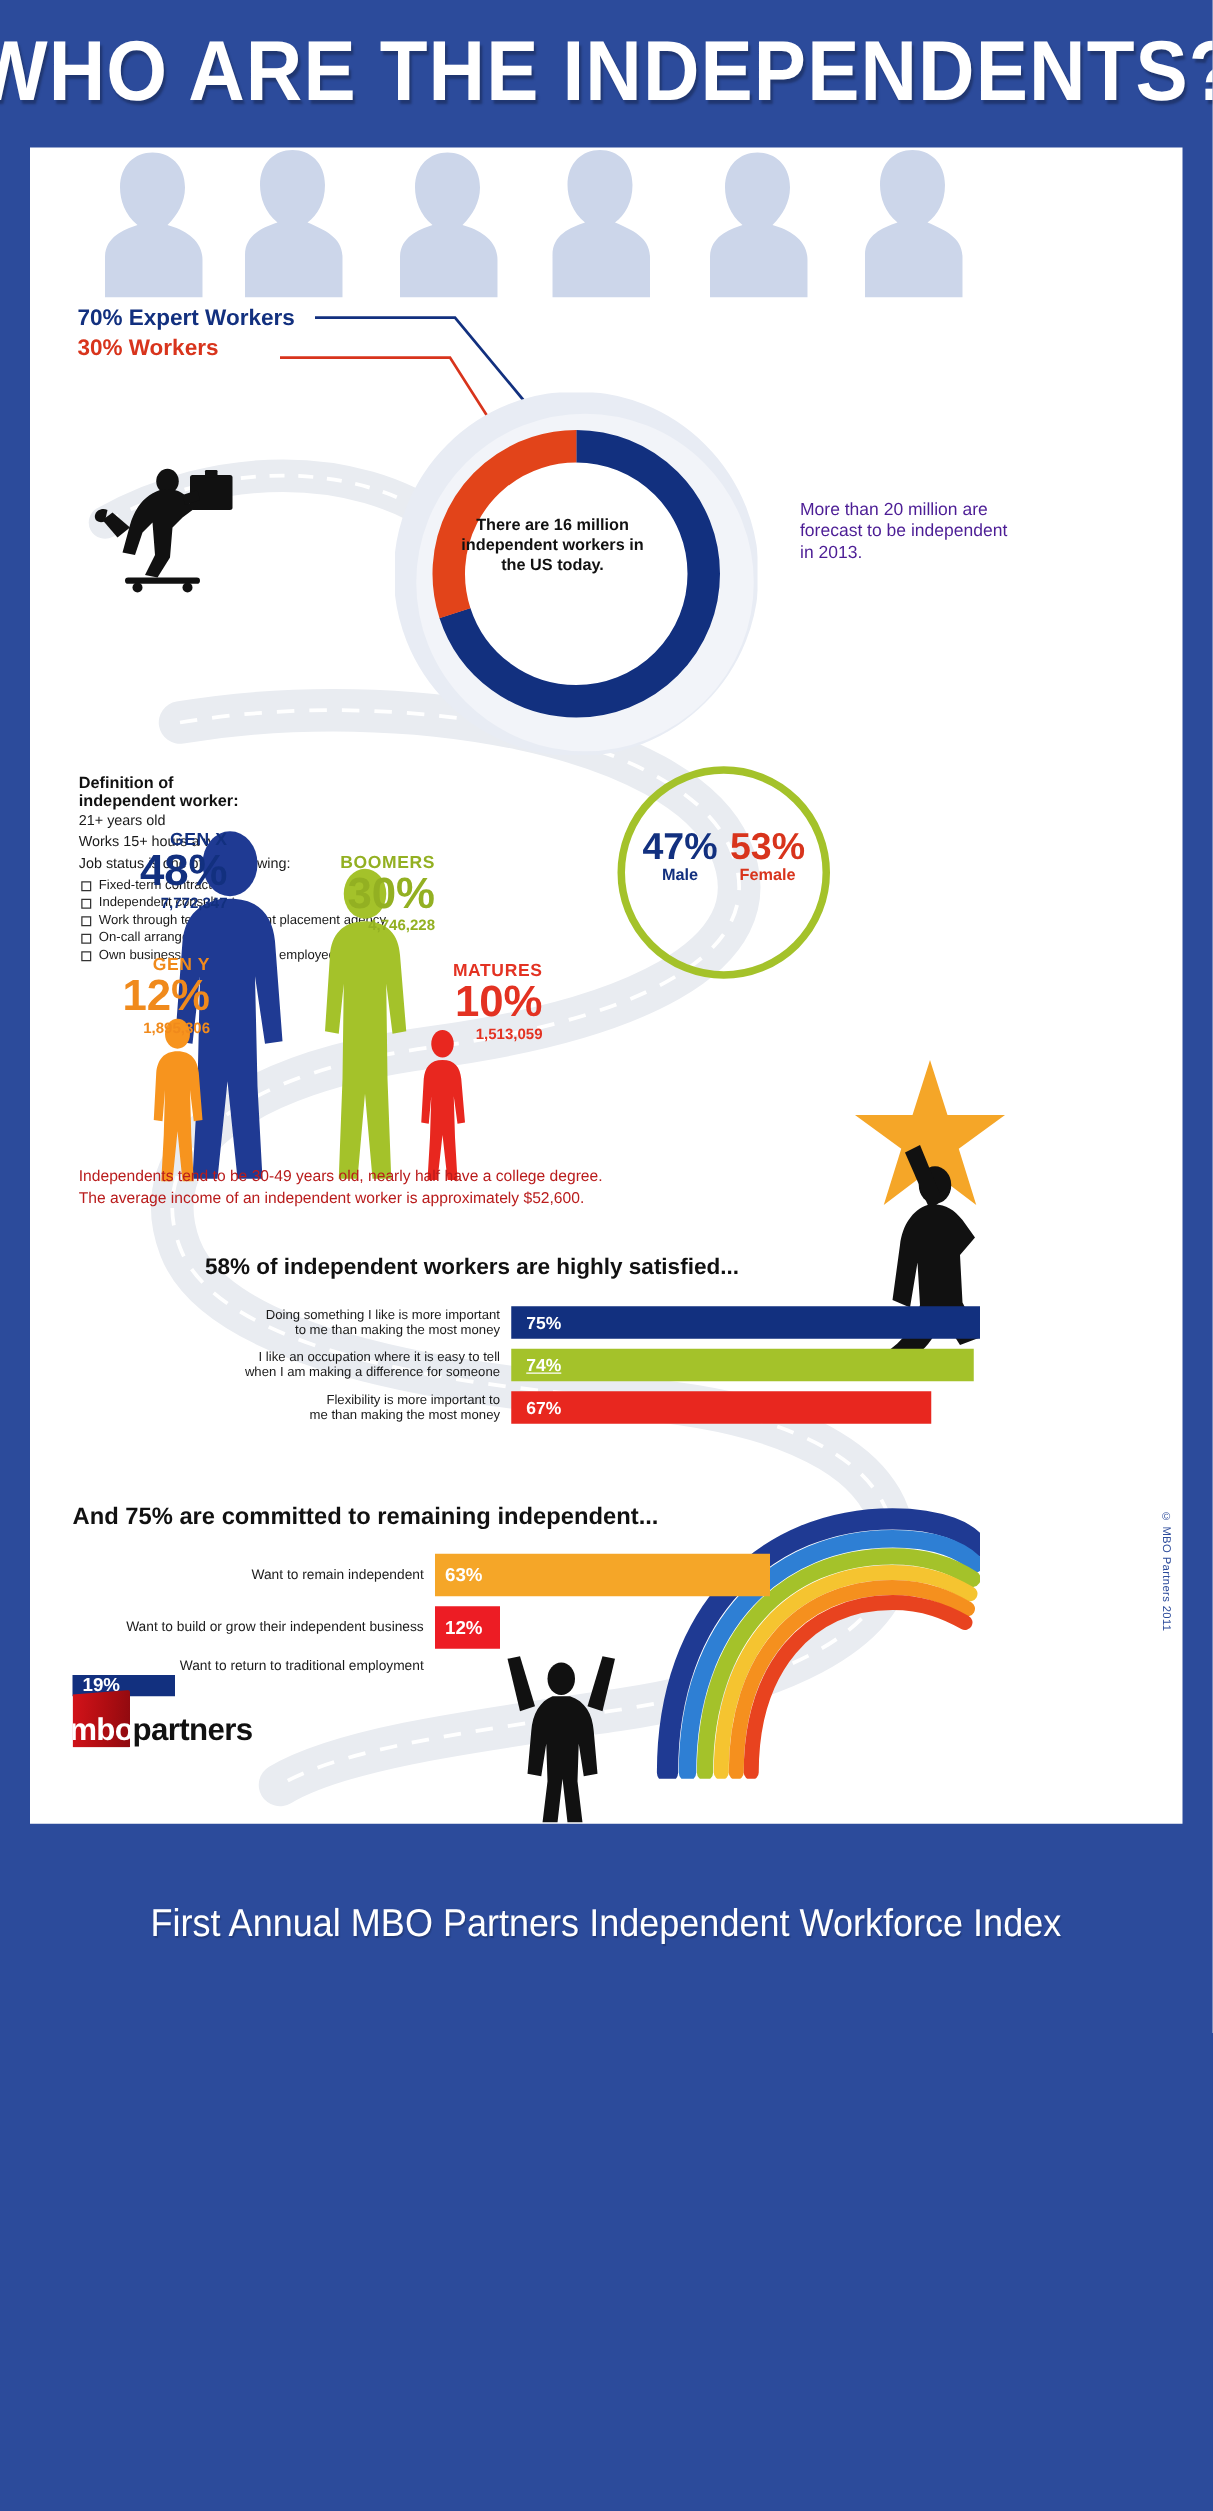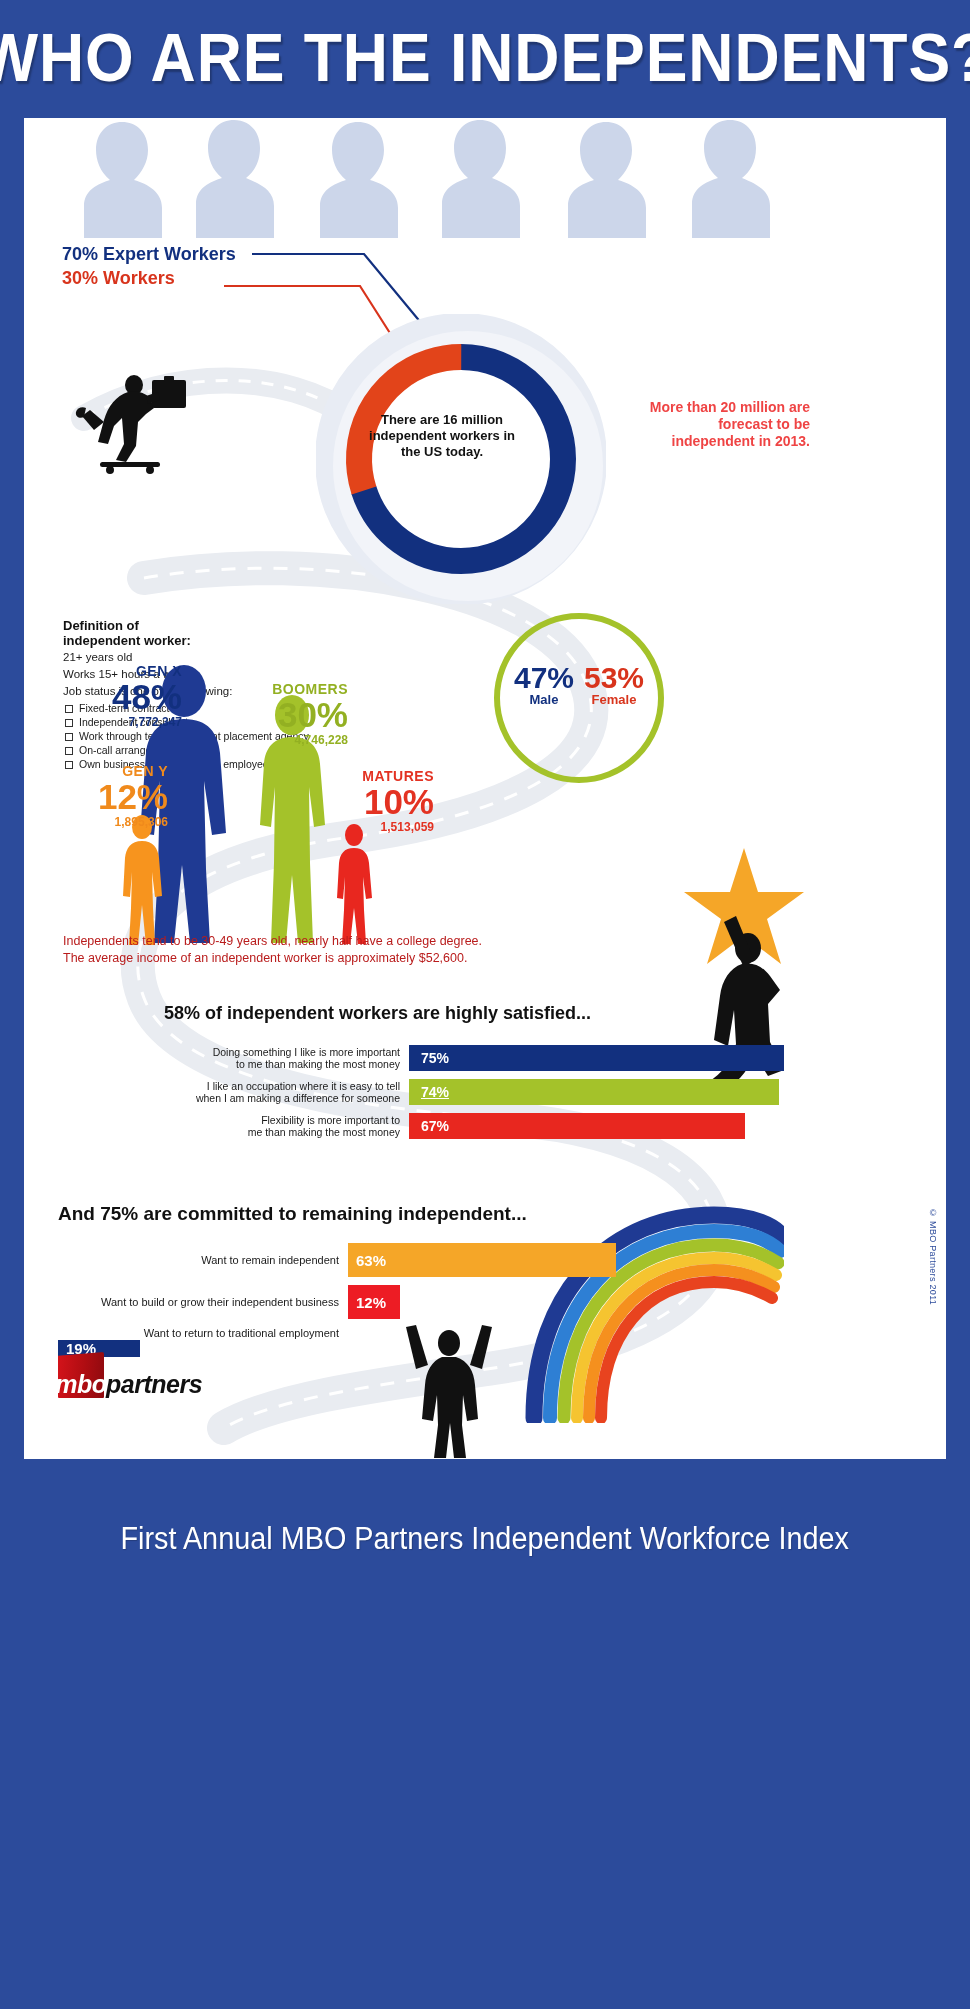--- a/index.html
+++ b/index.html
@@ -69,22 +69,22 @@
   
   .donutwrap{position:absolute;left:258px;top:170px;width:360px;height:360px;}
   .donut{position:absolute;left:34px;top:26px;}
   .donut-center{
     position:absolute;left:78px;top:88px;width:164px;height:120px;
     display:flex;align-items:center;justify-content:center;text-align:center;
   }
   .donut-center span{font-size:13px;font-weight:bold;color:#111;line-height:16px;}
 
   .forecast{
-    position:absolute;left:616px;top:281px;width:170px;text-align:right;
-    font-size:14px;font-weight:bold;color:#ef4444;line-height:17px;
+    position:absolute;left:616px;top:281px;width:170px;text-align:left;
+    font-size:14px;font-weight:normal;color:#4c1d95;line-height:17px;
   }
 
   
   .gender{position:absolute;left:470px;top:495px;width:170px;height:170px;}
   .gender .ring{
     position:absolute;inset:0;border:6px solid #a4c22a;border-radius:50%;
   }
   .gender .inner{
     position:absolute;left:0;top:50px;width:170px;
     display:flex;justify-content:center;gap:10px;align-items:flex-start;
@@ -146,21 +146,21 @@
   .crow .bar{
     display:flex;align-items:center;color:#fff;font-size:15px;font-weight:bold;
     padding-left:8px;box-sizing:border-box;
   }
 
   
   .rainbow{position:absolute;left:500px;top:1075px;width:260px;height:230px;}
   .cheer{position:absolute;left:370px;top:1185px;width:110px;height:155px;}
 
   
-  .logo{position:absolute;left:34px;top:1228px;width:210px;height:52px;display:flex;align-items:flex-end;font-style:italic;}
+  .logo{position:absolute;left:34px;top:1228px;width:210px;height:52px;display:flex;align-items:flex-end;}
   .logo .mark{
     position:relative;width:46px;height:46px;margin-right:2px;
     background:linear-gradient(95deg,#d4131a 0%,#b00d12 55%,#8e0a0f 100%);
     border-radius:2px 2px 1px 1px;
     clip-path:polygon(0% 8%, 100% 0%, 100% 100%, 0% 100%);
     display:flex;align-items:flex-end;justify-content:center;
   }
   .logo .mbo{
     color:#fff;font-size:25px;font-weight:bold;line-height:25px;letter-spacing:-0.5px;
     margin-bottom:1px;

